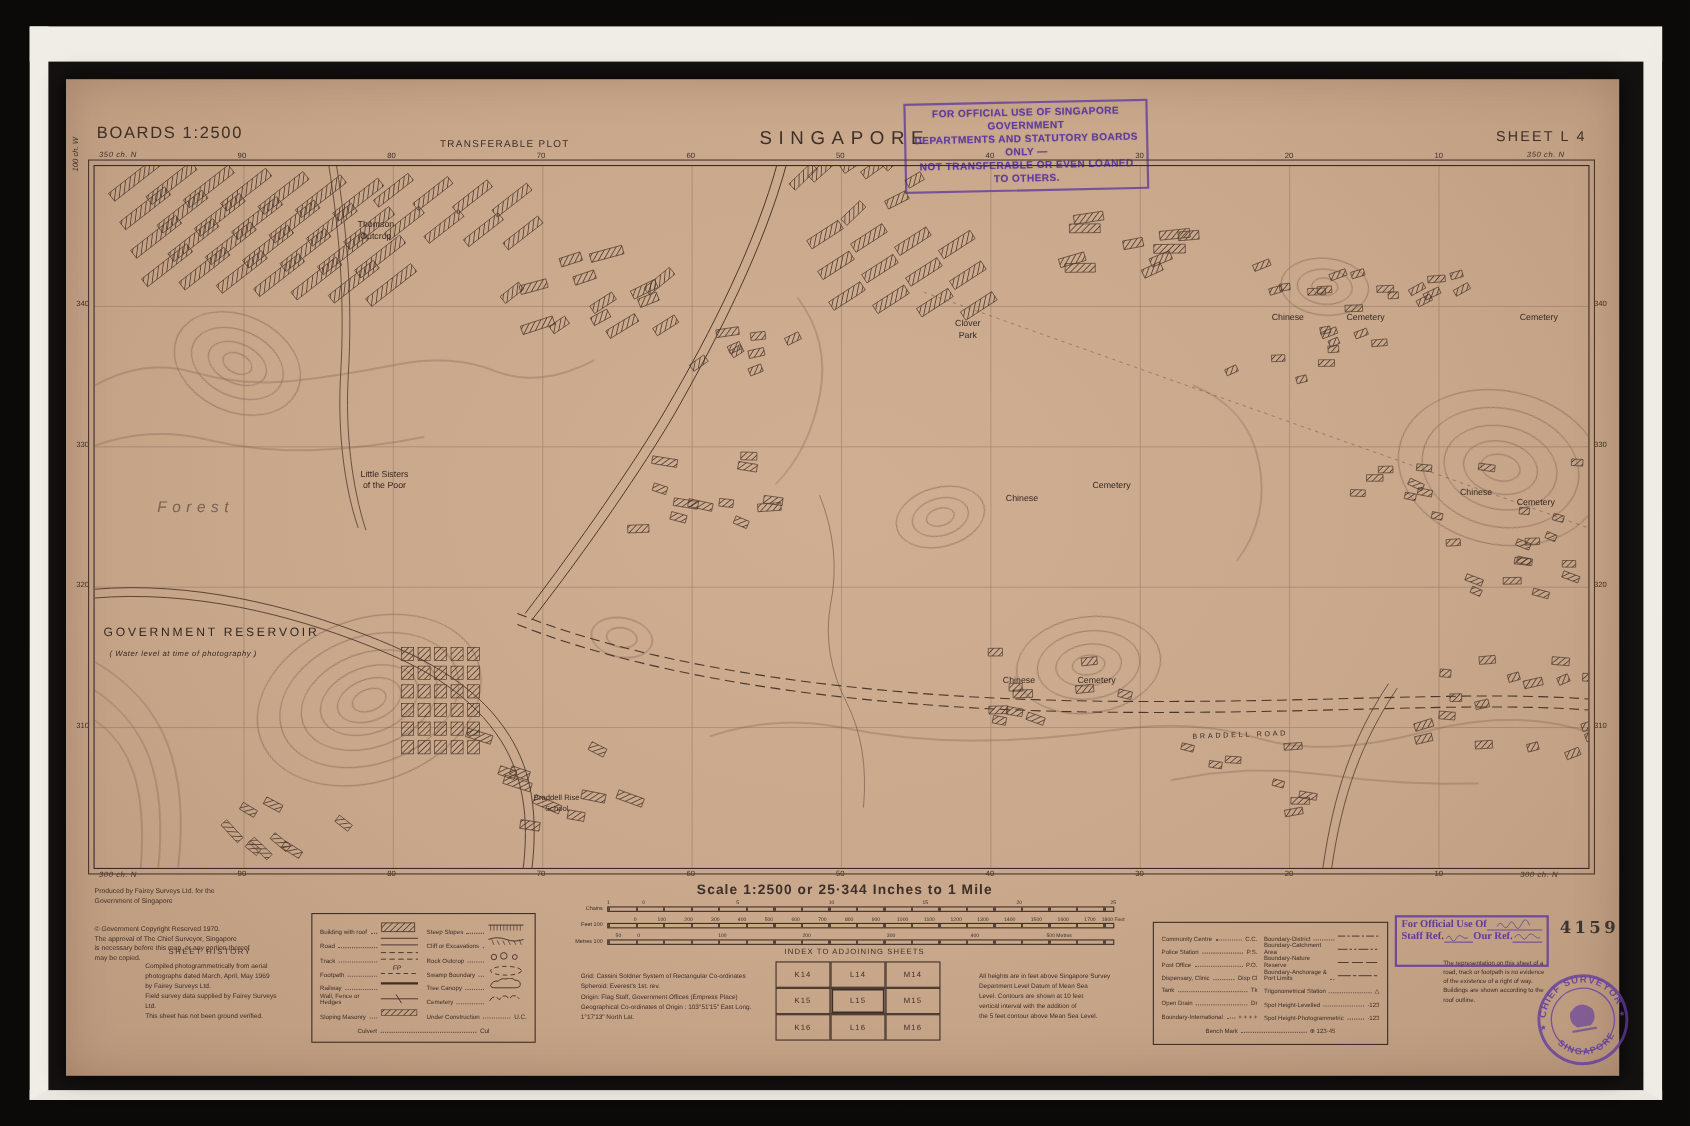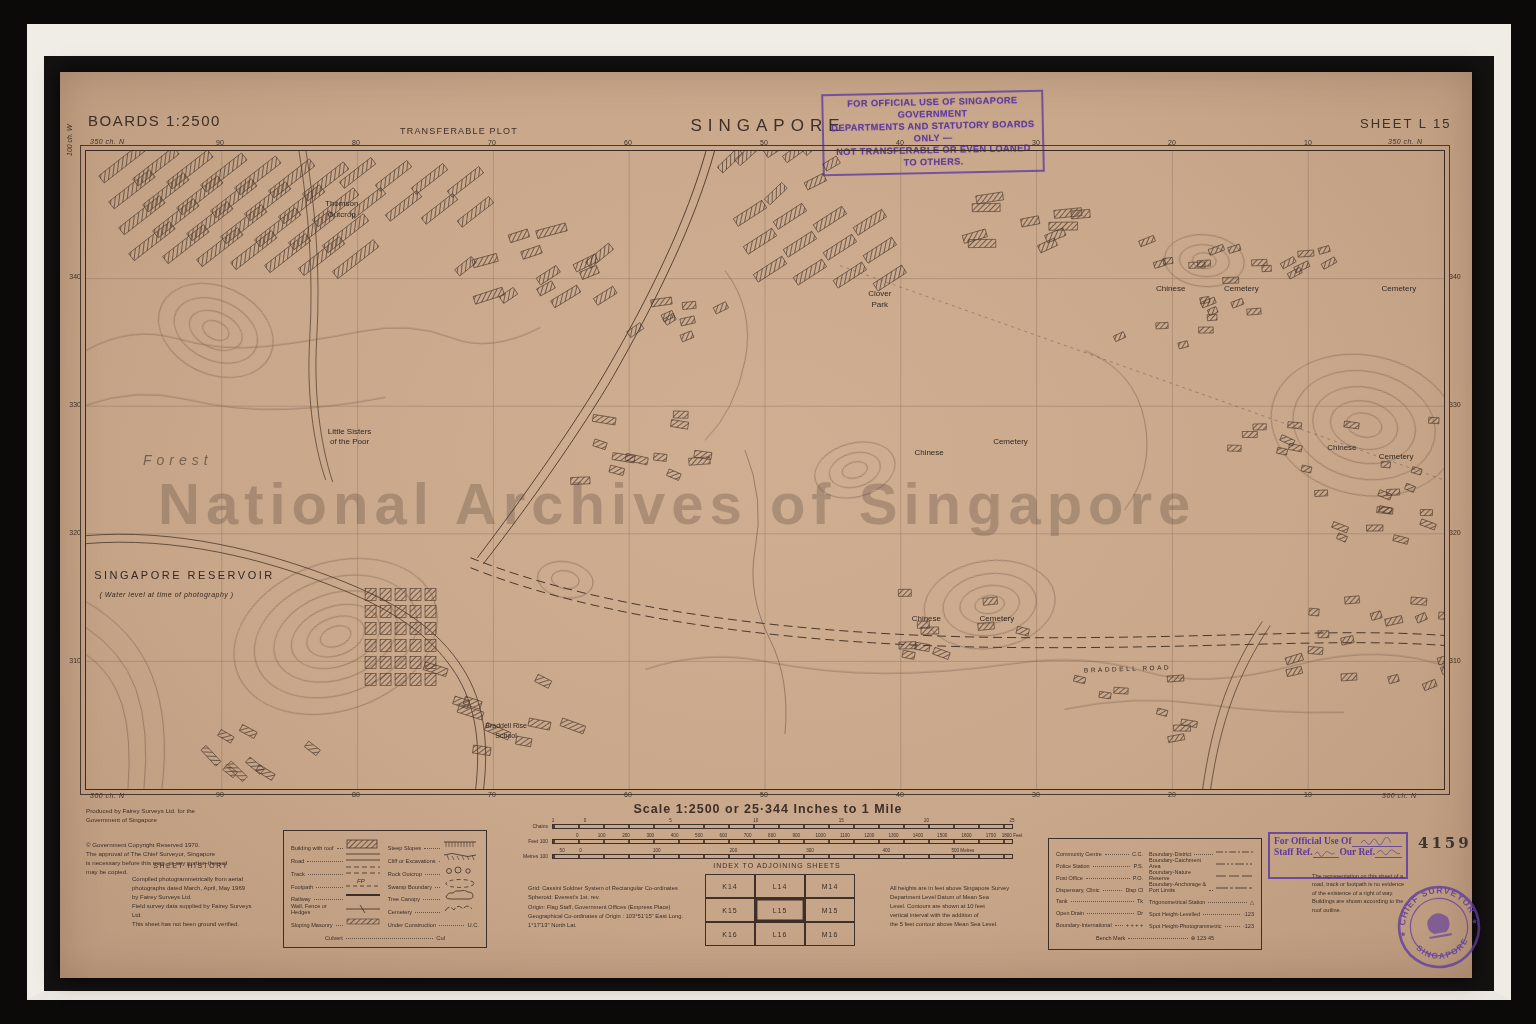--- a/index.html
+++ b/index.html
@@ -78,21 +78,21 @@
 
   .abbr-box{position:absolute;left:988px;top:766px;width:214px;height:112px;border:1px solid #3e2f28;padding:6px 7px 2px;}
   .abbr-cols{display:flex;justify-content:space-between;}
   .abbr-left{width:44%;} .abbr-right{width:53%;}
   .abbr-row{display:flex;align-items:flex-end;min-height:11.9px;font-size:5.5px;line-height:1.1;}
   .bench-row{display:flex;align-items:flex-end;height:11px;font-size:5.5px;margin:1px 40px 0;}
 
   .official-box{position:absolute;left:1208px;top:760px;width:140px;height:47px;
     border:2.4px solid rgba(96,58,160,.85);color:rgba(90,52,156,.95);padding:2px 4px;
     font-family:"Liberation Serif",serif;font-weight:bold;font-size:9.5px;line-height:1.15;}
-  .ref-row{display:flex;align-items:flex-end;}
+  .ref-row{display:flex;align-items:flex-start;}
   .scrawl{flex:1;height:10px;}
   .scrawl path{stroke:rgba(74,63,158,.8);stroke-width:.9;fill:none;}
   .uline{border-bottom:1px solid rgba(90,52,156,.8);}
 
   .accession{position:absolute;left:1358px;top:762px;font-family:"DejaVu Serif",serif;font-weight:bold;
     font-size:15px;letter-spacing:3px;color:#3a3530;}
   .row-note{position:absolute;left:1252px;top:800px;width:140px;font-size:5.6px;line-height:1.5;white-space:pre-line;}
 
   .round-stamp{position:absolute;left:1336px;top:812px;width:86px;height:86px;transform:rotate(-10deg);opacity:.9;}
 </style>
@@ -100,21 +100,21 @@
 <body>
 
 <div class="stage">
   <div class="mat"></div>
 
   <div class="paper">
 
     <div class="hdr-scale">BOARDS 1:2500</div>
     <div class="hdr-plot">TRANSFERABLE PLOT</div>
     <div class="hdr-title">SINGAPORE</div>
-    <div class="hdr-sheet">SHEET L 15</div>
+    <div class="hdr-sheet">SHEET L 4</div>
     <div class="stamp-box">FOR OFFICIAL USE OF SINGAPORE GOVERNMENT
 DEPARTMENTS AND STATUTORY BOARDS ONLY —
 NOT TRANSFERABLE OR EVEN LOANED TO OTHERS.</div>
 
     <div class="corner-lbl" style="left:30px;top:66px;">350 ch. N</div>
     <div class="corner-lbl" style="left:1328px;top:66px;">350 ch. N</div>
     <div class="corner-lbl" style="left:30px;top:720px;">300 ch. N</div>
     <div class="corner-lbl" style="left:1322px;top:720px;">300 ch. N</div>
     <div class="vert-lbl">100 ch. W</div>
     <div id="edge-numbers">
@@ -494,26 +494,25 @@
           <div class="map-label lbl-sm" style="left: 60.8%; top: 72.6%;">Chinese</div>
           <div class="map-label lbl-sm" style="left: 65.8%; top: 72.6%;">Cemetery</div>
           <div class="map-label lbl-sm" style="left: 91.4%; top: 45.8%;">Chinese</div>
           <div class="map-label lbl-sm" style="left: 95.2%; top: 47.2%;">Cemetery</div>
           <div class="map-label lbl-sm" style="left: 78.8%; top: 20.8%;">Chinese</div>
           <div class="map-label lbl-sm" style="left: 83.8%; top: 20.8%;">Cemetery</div>
           <div class="map-label lbl-sm" style="left: 95.4%; top: 20.8%;">Cemetery</div>
           <div class="map-label lbl-xs" style="left: 29.4%; top: 89.4%;">Braddell Rise
 School</div>
           <div class="map-label lbl-road" style="left: 73.5%; top: 80.6%;">BRADDELL    ROAD</div>
-          <div class="map-label lbl-reservoir" style="left: 0.6%; top: 65.4%;">SINGAPORE   RESERVOIR</div>
+          <div class="map-label lbl-reservoir" style="left: 0.6%; top: 65.4%;">GOVERNMENT   RESERVOIR</div>
           <div class="map-label lbl-reservoir-sub" style="left: 1%; top: 68.8%;">( Water level at time of photography )</div>
         </div>
     </div>
 
-    <div class="watermark">National Archives of Singapore</div>
 
     <div class="scale-title">Scale 1:2500 or 25·344 Inches to 1 Mile</div>
     <div class="scalebars" id="scalebars">
         <div class="bar-row">
           <span class="bar-label">Chains</span>
           <div class="bar">
             <span class="tick" style="left: 0%;">1</span>
             <span class="tick" style="left: 7%;">0</span>
             <span class="tick" style="left: 25.6%;">5</span>
             <span class="tick" style="left: 44.2%;">10</span>

